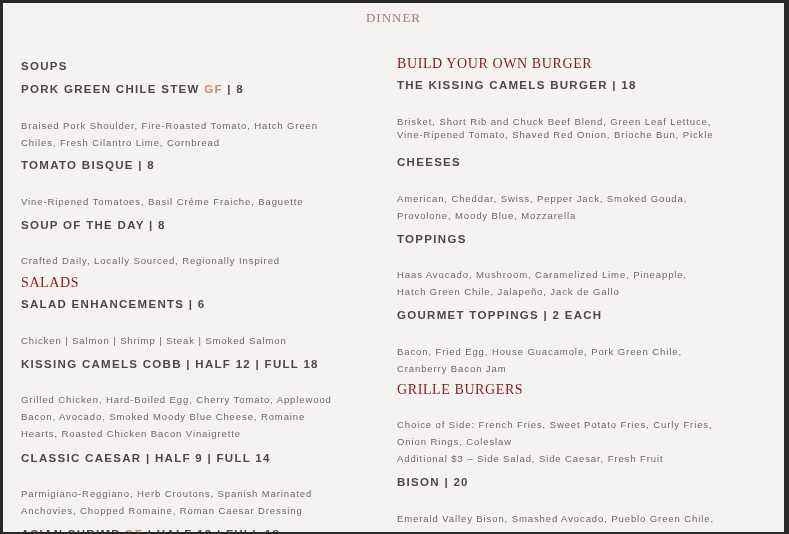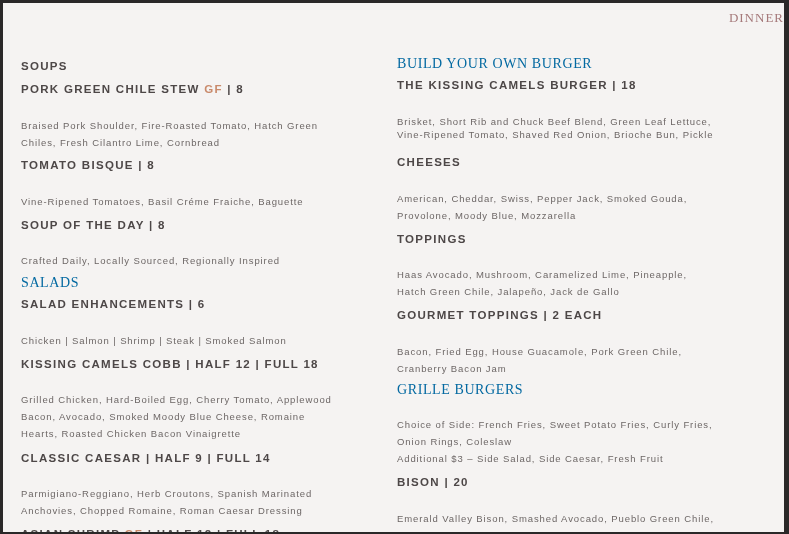--- a/index.html
+++ b/index.html
@@ -12,38 +12,38 @@
       position: absolute;
       left: 3px; top: 3px;
       width: 781px; height: 529px;
       background: #f5f3f2;
       overflow: hidden;
       font-family: "Liberation Sans", "DejaVu Sans", sans-serif;
       color: #5c5655;
     }
     .title {
       position: absolute; top: 7px; left: 0; width: 100%;
-      text-align: right;
+      text-align: center;
       font-family: "Liberation Serif", "DejaVu Serif", serif;
       font-size: 13px; letter-spacing: 1px;
       color: #a5797a;
     }
     .col { position: absolute; top: 0; }
     .col.left { left: 18px; width: 360px; }
     .col.right { left: 394px; width: 370px; }
     .cat {
       position: absolute;
       font-size: 11.5px; font-weight: bold; letter-spacing: 1.3px;
       color: #4d4747;
     }
     .serif-head {
       position: absolute;
       font-family: "Liberation Serif", "DejaVu Serif", serif;
       font-size: 14px; letter-spacing: 0.6px;
-      color: #0369a1;
+      color: #7f1d1d;
     }
     .item-name {
       position: absolute;
       font-size: 11.5px; font-weight: bold; letter-spacing: 1.3px;
       color: #4d4747; white-space: nowrap;
     }
     .gf { color: #c98a6b; text-align: center; }
     .desc {
       position: absolute;
       font-size: 9.5px; letter-spacing: 0.9px; line-height: 17px;

